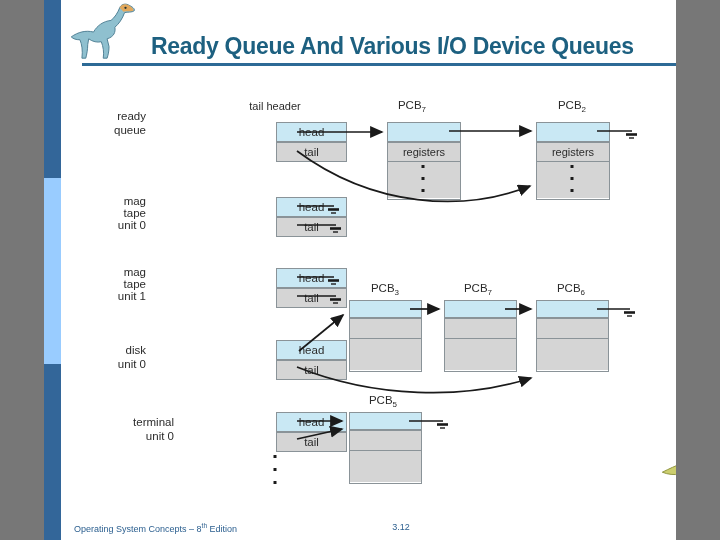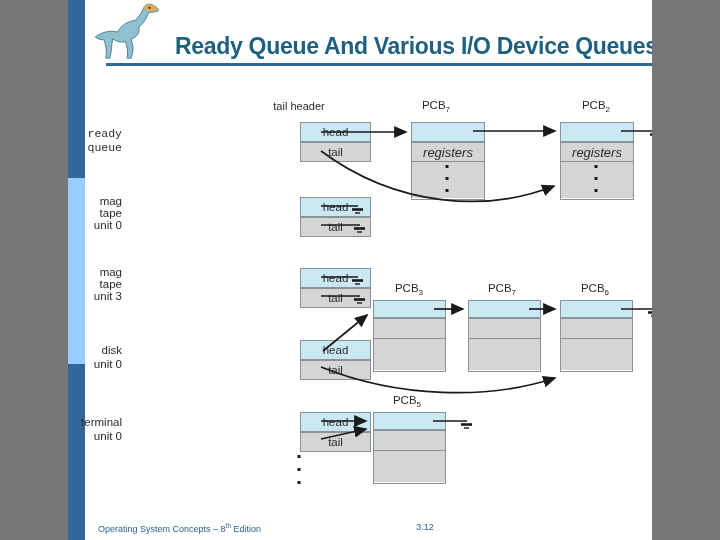--- a/index.html
+++ b/index.html
@@ -1,17 +1,17 @@
 <!DOCTYPE html>
 <html style="--sidebar-dark: #336699; --sidebar-light: #99ccff; --title-text: #1d6080; --title-rule: #2d6a96; --footer-text: #2d6090; --cell-blue: #c9e8f4; --cell-gray: #d5d5d5; --box-border: #8a9398; --diagram-text: #2b2b2b; --arrow: #1a1a1a;"><head>
 <meta charset="utf-8">
 <style>
   html,body{margin:0;padding:0;background:#777;}
   .slide{
-    position:relative;width:584px;height:540px;background:#ffffff;
+    position:relative;width:632px;height:540px;background:#ffffff;
     font-family:"Liberation Sans",sans-serif;overflow:hidden;margin:0 auto;
   }
   
   .band{position:absolute;left:0;width:17px;}
   .band-top{top:0;height:178px;background:var(--sidebar-dark,#336699);}
   .band-mid{top:178px;height:186px;background:var(--sidebar-light,#99ccff);}
   .band-bot{top:364px;height:176px;background:var(--sidebar-dark,#336699);}
   
   .logo{position:absolute;left:24px;top:2px;width:84px;height:62px;}
   .title{
@@ -30,21 +30,21 @@
   
   .hq{position:absolute;width:71px;border:1px solid var(--box-border,#8a9398);box-sizing:border-box;margin-left:36px;}
   .hq .cell{height:18px;display:flex;align-items:center;justify-content:center;
     font-size:11.5px;color:var(--diagram-text,#2b2b2b);}
   .cell.blue{background:var(--cell-blue,#c9e8f4);}
   .cell.gray{background:var(--cell-gray,#d5d5d5);}
   .hq .cell + .cell{border-top:2px solid var(--box-border,#8a9398);}
   
   .pcb{position:absolute;border:1px solid var(--box-border,#8a9398);box-sizing:border-box;}
   .pcb .cell{display:flex;align-items:center;justify-content:center;
-    font-size:13px;color:var(--diagram-text,#2b2b2b);font-style:italic;}
+    font-size:11px;color:var(--diagram-text,#2b2b2b);}
   .pcb.a{width:74px;height:78px;}
   .pcb.a .c1{height:18px;}
   .pcb.a .c2{height:18px;border-top:2px solid var(--box-border,#8a9398);}
   .pcb.a .c3{height:36px;border-top:1px solid var(--box-border,#8a9398);}
   .pcb.b{width:73px;height:72px;}
   .pcb.b .c1{height:16px;}
   .pcb.b .c2{height:19px;border-top:2px solid var(--box-border,#8a9398);}
   .pcb.b .c3{height:31px;border-top:1px solid var(--box-border,#8a9398);}
   .overlay{position:absolute;left:0;top:0;width:720px;height:540px;pointer-events:none;}
   
@@ -92,39 +92,39 @@
     <div class="pcb-label" style="left:399px;top:282px;">
       <span>PCB</span><sub>7</sub>
     </div>
     <div class="pcb-label" style="left:492px;top:282px;">
       <span>PCB</span><sub>6</sub>
     </div>
     <div class="pcb-label" style="left:304px;top:394px;">
       <span>PCB</span><sub>5</sub>
     </div>
 
-    <div class="q-label lh13" style="right:530px;top:127px;font-family:Liberation Mono, monospace;">
+    <div class="q-label lh13" style="right:530px;top:110px;">
       <span>ready</span>
       <span>queue</span>
     </div>
     <div class="q-label" style="right:530px;top:195px;">
       <span>mag</span>
       <span>tape</span>
       <span>unit 0</span>
     </div>
     <div class="q-label" style="right:530px;top:266px;">
       <span>mag</span>
       <span>tape</span>
-      <span>unit 3</span>
+      <span>unit 1</span>
     </div>
     <div class="q-label lh13" style="right:530px;top:344px;">
       <span>disk</span>
       <span>unit 0</span>
     </div>
-    <div class="q-label lh13" style="right:530px;top:416px;">
+    <div class="q-label lh13" style="right:502px;top:416px;">
       <span>terminal</span>
       <span>unit 0</span>
     </div>
 
     <div class="hq" style="left:196px;top:122px;">
       <div class="cell blue">head</div>
       <div class="cell gray">tail</div>
     </div>
     <div class="hq" style="left:196px;top:197px;">
       <div class="cell blue">head</div>

